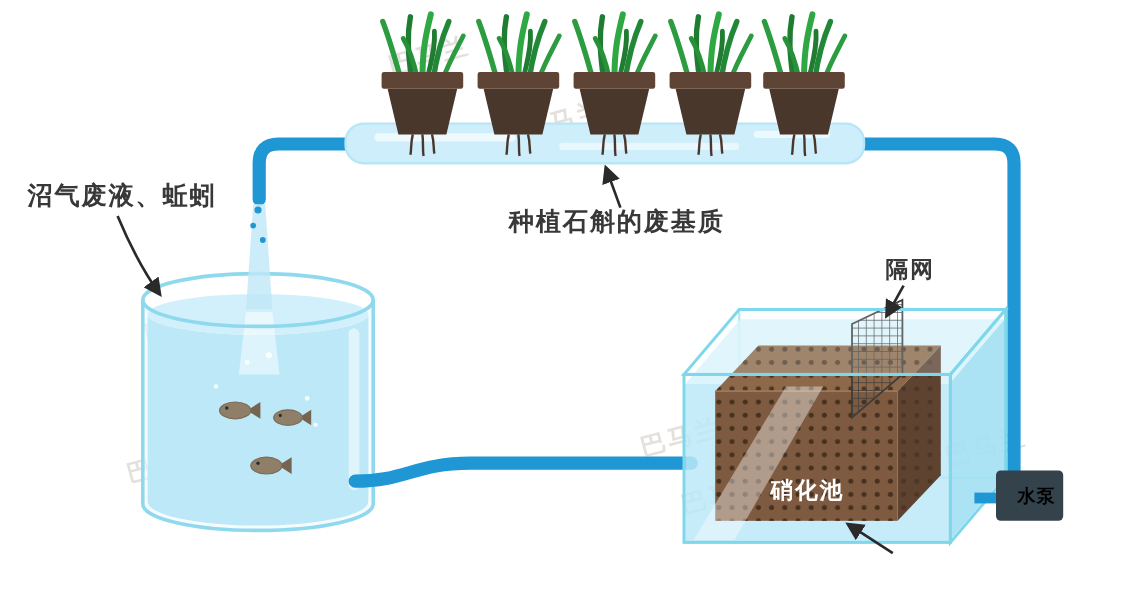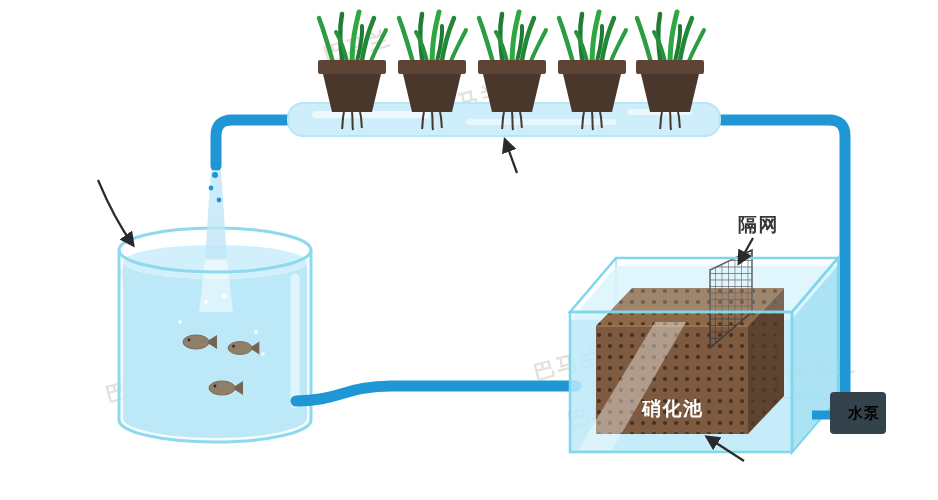--- a/index.html
+++ b/index.html
@@ -155,21 +155,23 @@
   </g>
 
   <g fill="none" stroke="#2a2a2a" stroke-width="2.2">
     <path d="M98,180 C108,204 118,224 133,245" marker-end="url(#arrow)"></path>
     <path d="M517,173 L505,140" marker-end="url(#arrow)"></path>
     <path d="M753,238 L739,263" marker-end="url(#arrow)"></path>
     <path d="M744,461 L707,437" marker-end="url(#arrow)"></path>
   </g>
 </svg>
 
+<div class="lbl lbl-big" style="left:23px;top:149px;">沼气废液、蚯蚓</div>
 
+<div class="lbl lbl-big" style="left:424px;top:171px;">种植石斛的废基质</div>
 
 <div class="lbl lbl-med" style="left:738px;top:212px;font-family:Liberation Serif, serif;">隔网</div>
 
 <div class="lbl lbl-med lbl-white" style="left:642px;top:396px;">硝化池</div>
 
 
 <div id="pump-label">水泵</div>
 
 </div>
 

